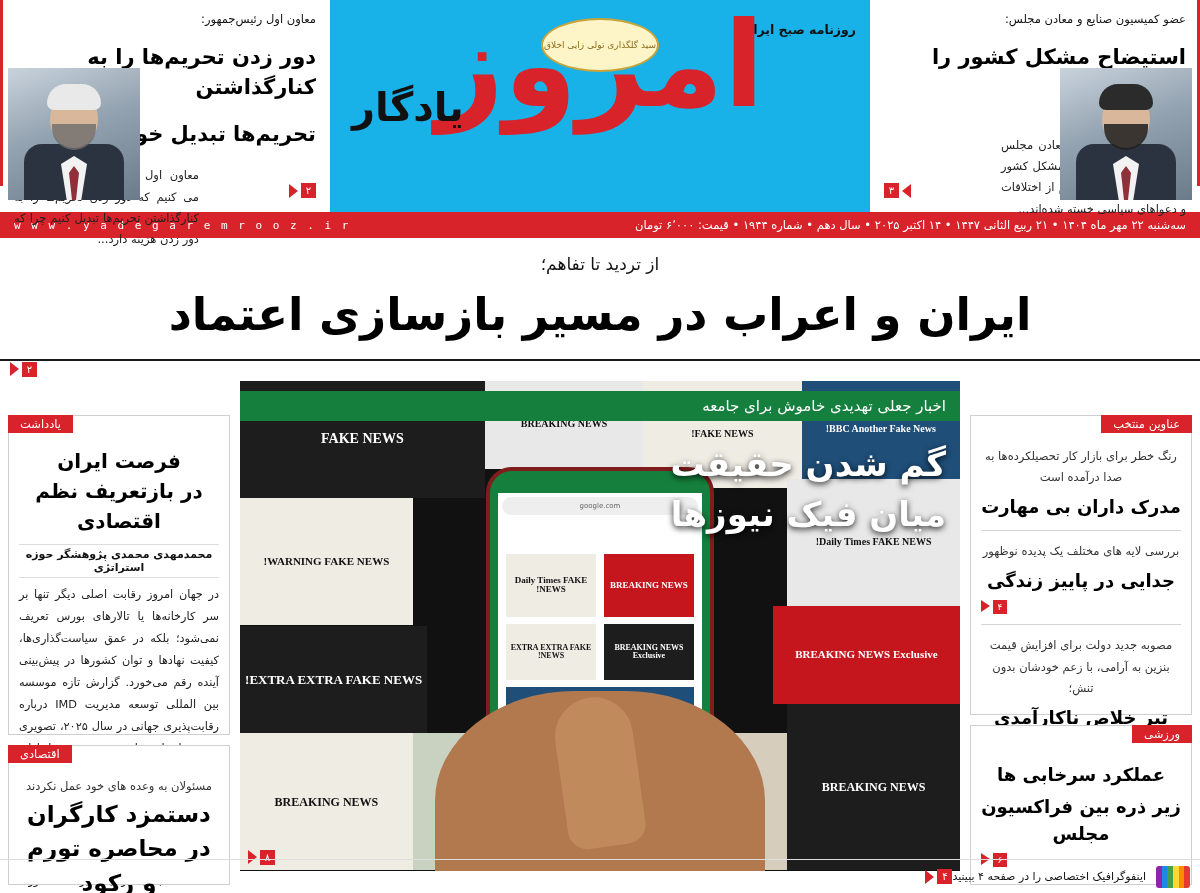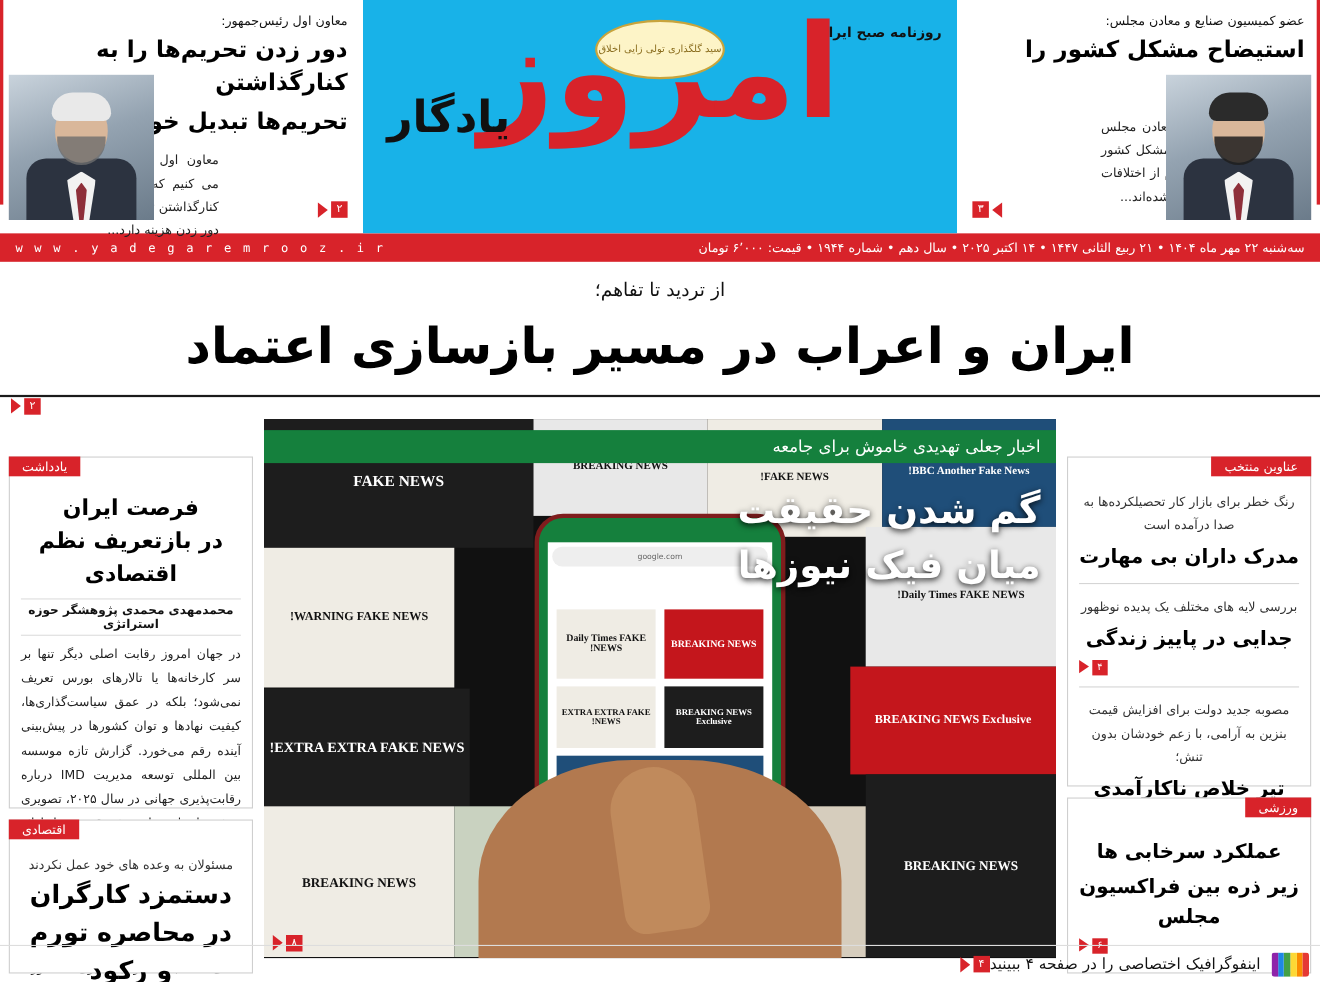--- a/index.html
+++ b/index.html
@@ -39,21 +39,21 @@
     text-align: right;
     margin: 4px 4px 0 4px;
     letter-spacing: 0;
   }
   .mh-headline {
     font-size: 21px;
     font-weight: bold;
     line-height: 1.45;
     color: #000;
     text-align: right;
-    margin: 4px 4px;
+    margin: 16px 4px;
   }
   .mh-body {
     font-size: 11.5px;
     line-height: 1.85;
     color: #222;
     text-align: justify;
     margin: 10px 4px 0 4px;
   }
   .mh-photo {
     position: absolute;
@@ -290,21 +290,21 @@
   }
 
   
   .footer {
     position: absolute; left: 0; right: 0; bottom: 0;
     height: 34px;
     display: flex; align-items: center;
     border-top: 1px solid #ddd;
     padding: 0 10px;
   }
-  .footer-text { font-size: 14px; color: #111; margin-right: 10px; }
+  .footer-text { font-size: 11px; color: #111; margin-right: 10px; }
   .rainbow { display: flex; width: 34px; height: 22px; border-radius: 3px; overflow: hidden; }
   .rainbow i { flex: 1; }
   .foot-left-flag { margin-left: auto; display: flex; align-items: center; gap: 3px; }
 </style>
 </head>
 <body>
 
 <div class="page">
 
   <div class="masthead">

